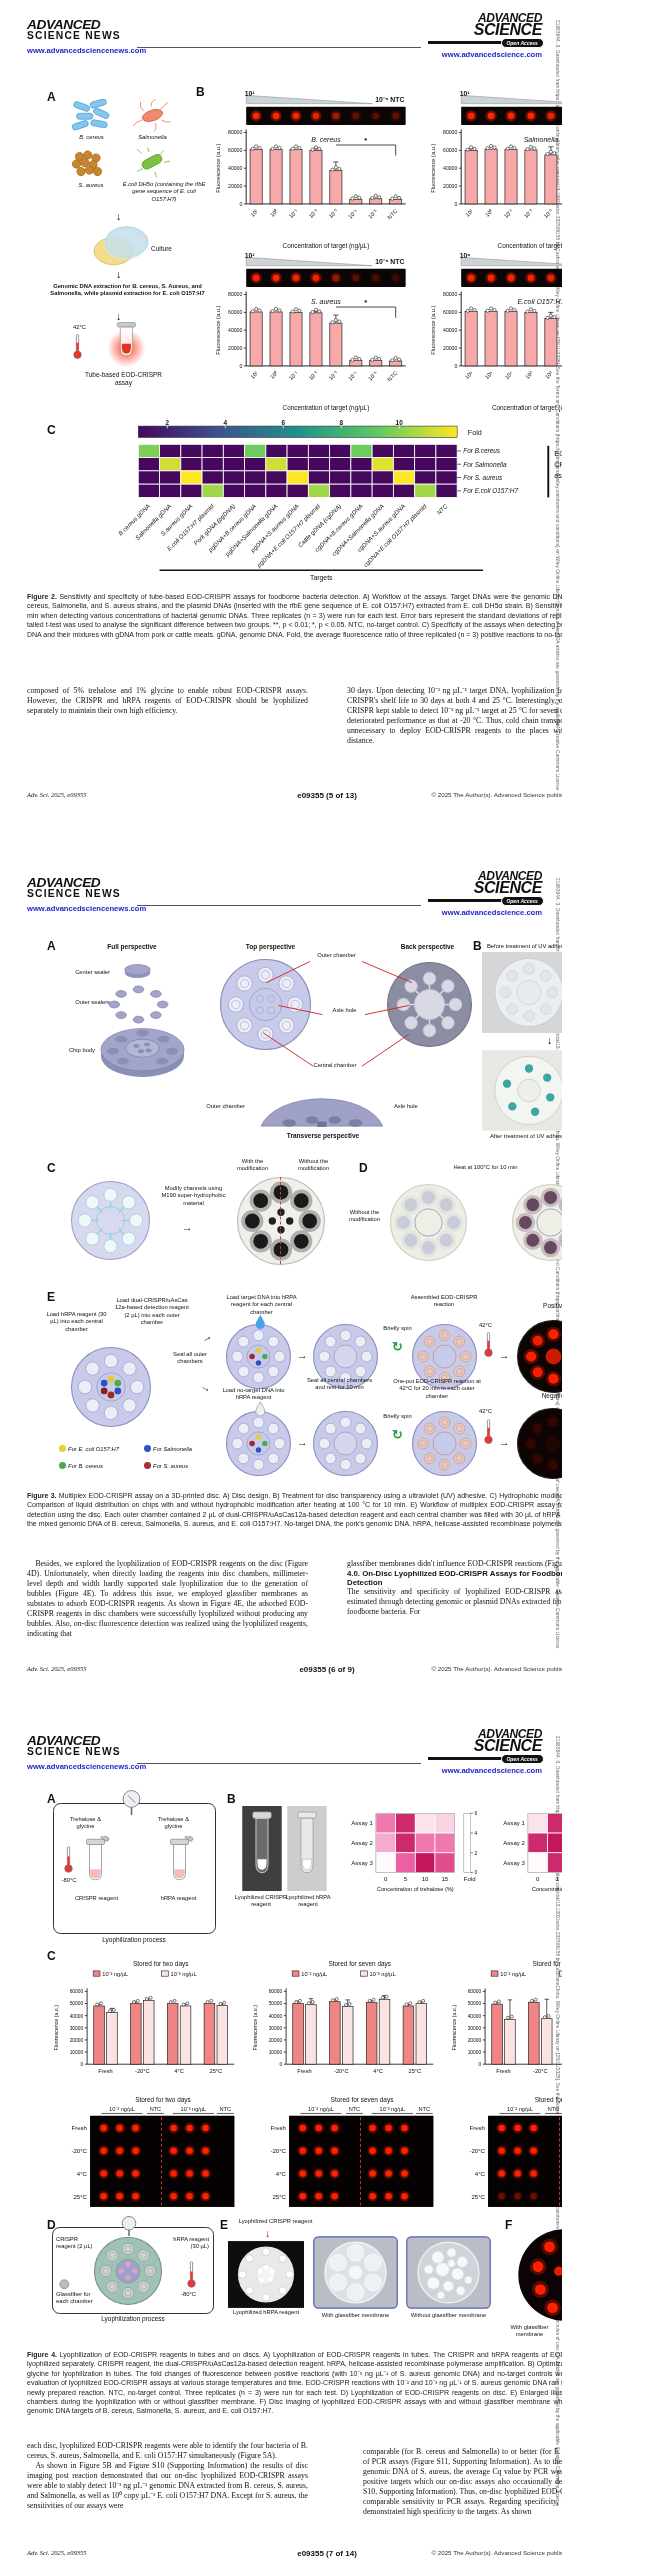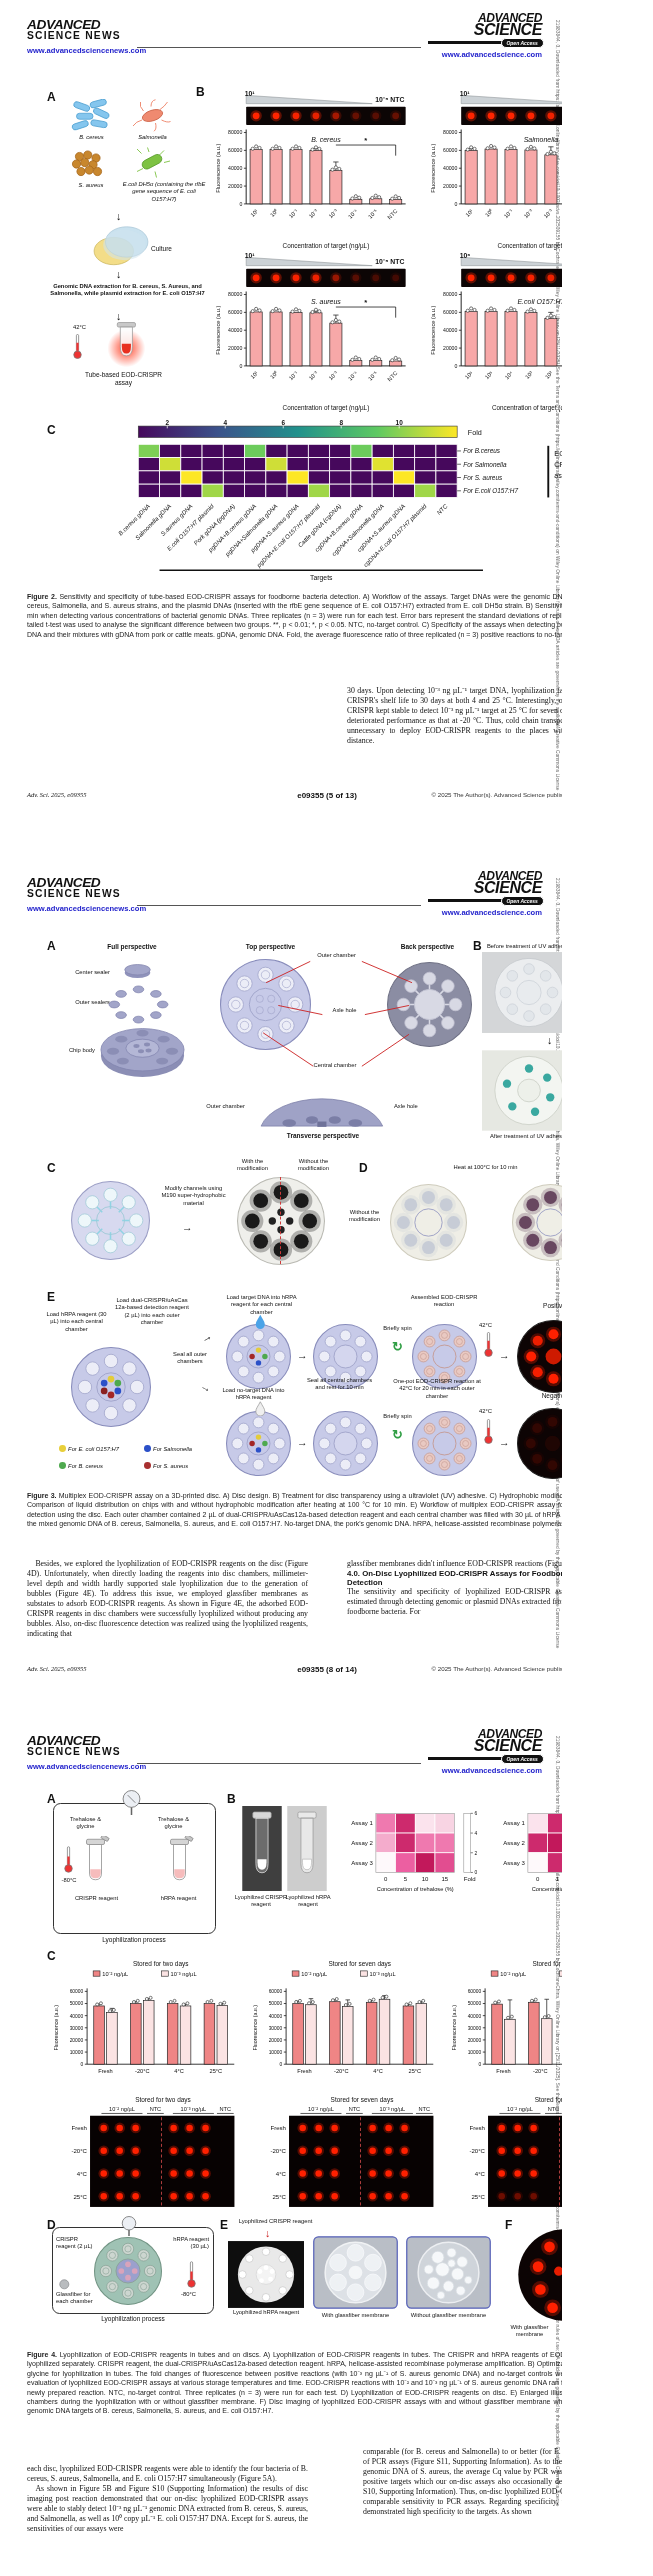--- a/index.html
+++ b/index.html
@@ -594,20 +594,21 @@
         <text x="464" y="114" font-size="8" font-style="italic" text-anchor="end" transform="rotate(-45 464 114)">cgDNA+S.aureus gDNA</text>
         <text x="492" y="114" font-size="8" font-style="italic" text-anchor="end" transform="rotate(-45 492 114)">cgDNA+E.coli O157:H7 plasmid</text>
         <text x="520" y="114" font-size="8" font-style="italic" text-anchor="end" transform="rotate(-45 520 114)">NTC</text>
         <line x1="140" y1="198" x2="566" y2="198" stroke="#111" stroke-width="2"></line>
         <text x="353" y="211" font-size="9" text-anchor="middle">Targets</text>
       </svg></div>
 
   <p class="cap abs" style="left:27px;top:592px;width:601px"><b>Figure 2.</b> <span>Sensitivity and specificity of tube-based EOD-CRISPR assays for foodborne bacteria detection. A) Workflow of the assays. Target DNAs were the genomic DNAs extracted from B. cereus, Salmonella, and S. aureus strains, and the plasmid DNAs (inserted with the rfbE gene sequence of E. coli O157:H7) extracted from E. coli DH5α strain. B) Sensitivity of the assays at 20 min when detecting various concentrations of bacterial genomic DNAs. Three replicates (n = 3) were run for each test. Error bars represent the standard deviations of replicates. Unpaired two-tailed t-test was used to analyse the significant difference between two groups. **, p &lt; 0.01; *, p &lt; 0.05. NTC, no-target control. C) Specificity of the assays when detecting pure bacterial genomic DNA and their mixtures with gDNA from pork or cattle meats. gDNA, genomic DNA. Fold, the average fluorescence ratio of three replicated (n = 3) positive reactions to no-target controls.</span></p>
 
   <div class="bodycol abs" style="left:27px;top:686px;width:281px">
+    <p>composed of 5% trehalose and 1% glycine to enable robust EOD-CRISPR assays. However, the CRISPR and hRPA reagents of EOD-CRISPR should be lyophilized separately to maintain their own high efficiency.</p>
   </div>
   <div class="bodycol abs" style="left:347px;top:686px;width:281px">
     <p>30 days. Upon detecting 10⁻³ ng µL⁻¹ target DNA, lyophilization failed to extend EOD-CRISPR's shelf life to 30 days at both 4 and 25 °C. Interestingly, our lyophilized EOD-CRISPR kept stable to detect 10⁻³ ng µL⁻¹ target at 25 °C for seven days, possessing non-deteriorated performance as that at -20 °C. Thus, cold chain transportation is potentially unnecessary to deploy EOD-CRISPR reagents to the places within 7-day shipment distance.</p>
   </div>
 
   <div class="abs" style="left:0;top:791px;width:654px;height:12px">
     <span class="f-ref">Adv. Sci. 2025, e09355</span>
     <span class="f-page">e09355 (5 of 13)</span>
     <span class="f-cr">© 2025 The Author(s). Advanced Science published by Wiley-VCH GmbH</span>
   </div>
@@ -1080,21 +1081,21 @@
     <p class="ind">Besides, we explored the lyophilization of EOD-CRISPR reagents on the disc (Figure 4D). Unfortunately, when directly loading the reagents into disc chambers, millimeter-level depth and width hardly supported stale lyophilization due to the generation of bubbles (Figure 4E). To address this issue, we employed glassfiber membranes as substates to adsorb EOD-CRISPR reagents. As shown in Figure 4E, the adsorbed EOD-CRISPR reagents in disc chambers were successfully lyophilized without producing any bubbles. Also, on-disc fluorescence detection was realized using the lyophilized reagents, indicating that</p>
   </div>
   <div class="bodycol abs" style="left:347px;top:701px;width:281px">
     <p>glassfiber membranes didn't influence EOD-CRISPR reactions (Figure 4F).</p>
     <p class="sechead">4.0. On-Disc Lyophilized EOD-CRISPR Assays for Foodborne Bacteria Detection</p>
     <p>The sensitivity and specificity of lyophilized EOD-CRISPR assays on discs were estimated through detecting genomic or plasmid DNAs extracted from the culture gene of foodborne bacteria. For</p>
   </div>
 
   <div class="abs" style="left:0;top:807px;width:654px;height:12px">
     <span class="f-ref">Adv. Sci. 2025, e09355</span>
-    <span class="f-page">e09355 (8 of 14)</span>
+    <span class="f-page">e09355 (6 of 9)</span>
     <span class="f-cr">© 2025 The Author(s). Advanced Science published by Wiley-VCH GmbH</span>
   </div>
 </div>
 
 <div class="page" id="pg3">
   <div class="hdr-left">
     <div class="asn1">ADVANCED</div>
     <div class="asn2">SCIENCE NEWS</div>
     <a class="url">www.advancedsciencenews.com</a>
   </div>
@@ -1755,22 +1756,27 @@
         <circle cx="90" cy="90" r="6"></circle>
         <circle cx="74" cy="110" r="6"></circle>
       </g>
     <line x1="63" y1="5" x2="63" y2="121" stroke="#cc3333" stroke-width="1.4" stroke-dasharray="4 3"></line>
   </svg>
   <div class="t f7 c abs" style="left:502px;top:608px;width:55px">With glassfiber membrane</div>
   <div class="t f7 c abs" style="left:566px;top:608px;width:61px">Without glassfiber membrane</div>
 
   <p class="cap abs" style="left:27px;top:634px;width:601px"><b>Figure 4.</b> <span>Lyophilization of EOD-CRISPR reagents in tubes and on discs. A) Lyophilization of EOD-CRISPR reagents in tubes. The CRISPR and hRPA reagents of EOD-CRISPR should be lyophilized separately. CRISPR reagent, the dual-CRISPR/uAsCas12a-based detection reagent. hRPA, helicase-assisted recombinase polymerase amplification. B) Optimization of trehalose and glycine for lyophilization in tubes. The fold changes of fluorescence between positive reactions (with 10⁻³ ng µL⁻¹ of S. aureus genomic DNA) and no-target controls were used. C) Stability evaluation of lyophilized EOD-CRISPR assays at various storage temperatures and time. EOD-CRISPR reactions with 10⁻² and 10⁻³ ng µL⁻¹ of S. aureus genomic DNA ran for 20 min. Fresh, the newly prepared reaction. NTC, no-target control. Three replicates (n = 3) were run for each test. D) Lyophilization of EOD-CRISPR reagents on disc. E) Enlarged illustration of the central chambers during the lyophilization with or without glassfiber membrane. F) Disc imaging of lyophilized EOD-CRISPR assays with and without glassfiber membrane when testing the mixed genomic DNA targets of B. cereus, Salmonella, S. aureus, and E. coli O157:H7.</span></p>
 
-  <div class="bodycol abs" style="left:27px;top:748px;width:281px">
+  <div class="bodycol abs" style="left:27px;top:725px;width:281px">
     <p>each disc, lyophilized EOD-CRISPR reagents were able to identify the four bacteria of B. cereus, S. aureus, Salmonella, and E. coli O157:H7 simultaneously (Figure 5A).</p>
     <p class="ind">As shown in Figure 5B and Figure S10 (Supporting Information) the results of disc imaging post reaction demonstrated that our on-disc lyophilized EOD-CRISPR assays were able to stably detect 10⁻³ ng µL⁻¹ genomic DNA extracted from B. cereus, S. aureus, and Salmonella, as well as 10⁰ copy µL⁻¹ E. coli O157:H7 DNA. Except for S. aureus, the sensitivities of our assays were</p>
   </div>
   <div class="bodycol abs" style="left:363px;top:731px;width:281px">
     <p>comparable (for B. cereus and Salmonella) to or better (for E. coli O157:H7) than those of PCR assays (Figure S11, Supporting Information). As to the detection of 10⁻⁴ ng µL⁻¹ genomic DNA of S. aureus, the average Cq value by PCR was over 30, indicating weak positive targets which our on-disc assays also occasionally detected (Figure 5B; Figure S10, Supporting Information). Thus, on-disc lyophilized EOD-CRISPR assays achieved a comparable sensitivity to PCR assays. Regarding specificity, the on-disc detection also demonstrated high specificity to the targets. As shown</p>
   </div>
 
+  <div class="abs" style="left:0;top:833px;width:654px;height:12px">
+    <span class="f-ref">Adv. Sci. 2025, e09355</span>
+    <span class="f-page">e09355 (7 of 14)</span>
+    <span class="f-cr">© 2025 The Author(s). Advanced Science published by Wiley-VCH GmbH</span>
+  </div>
 </div>
 
 
 </body></html>

